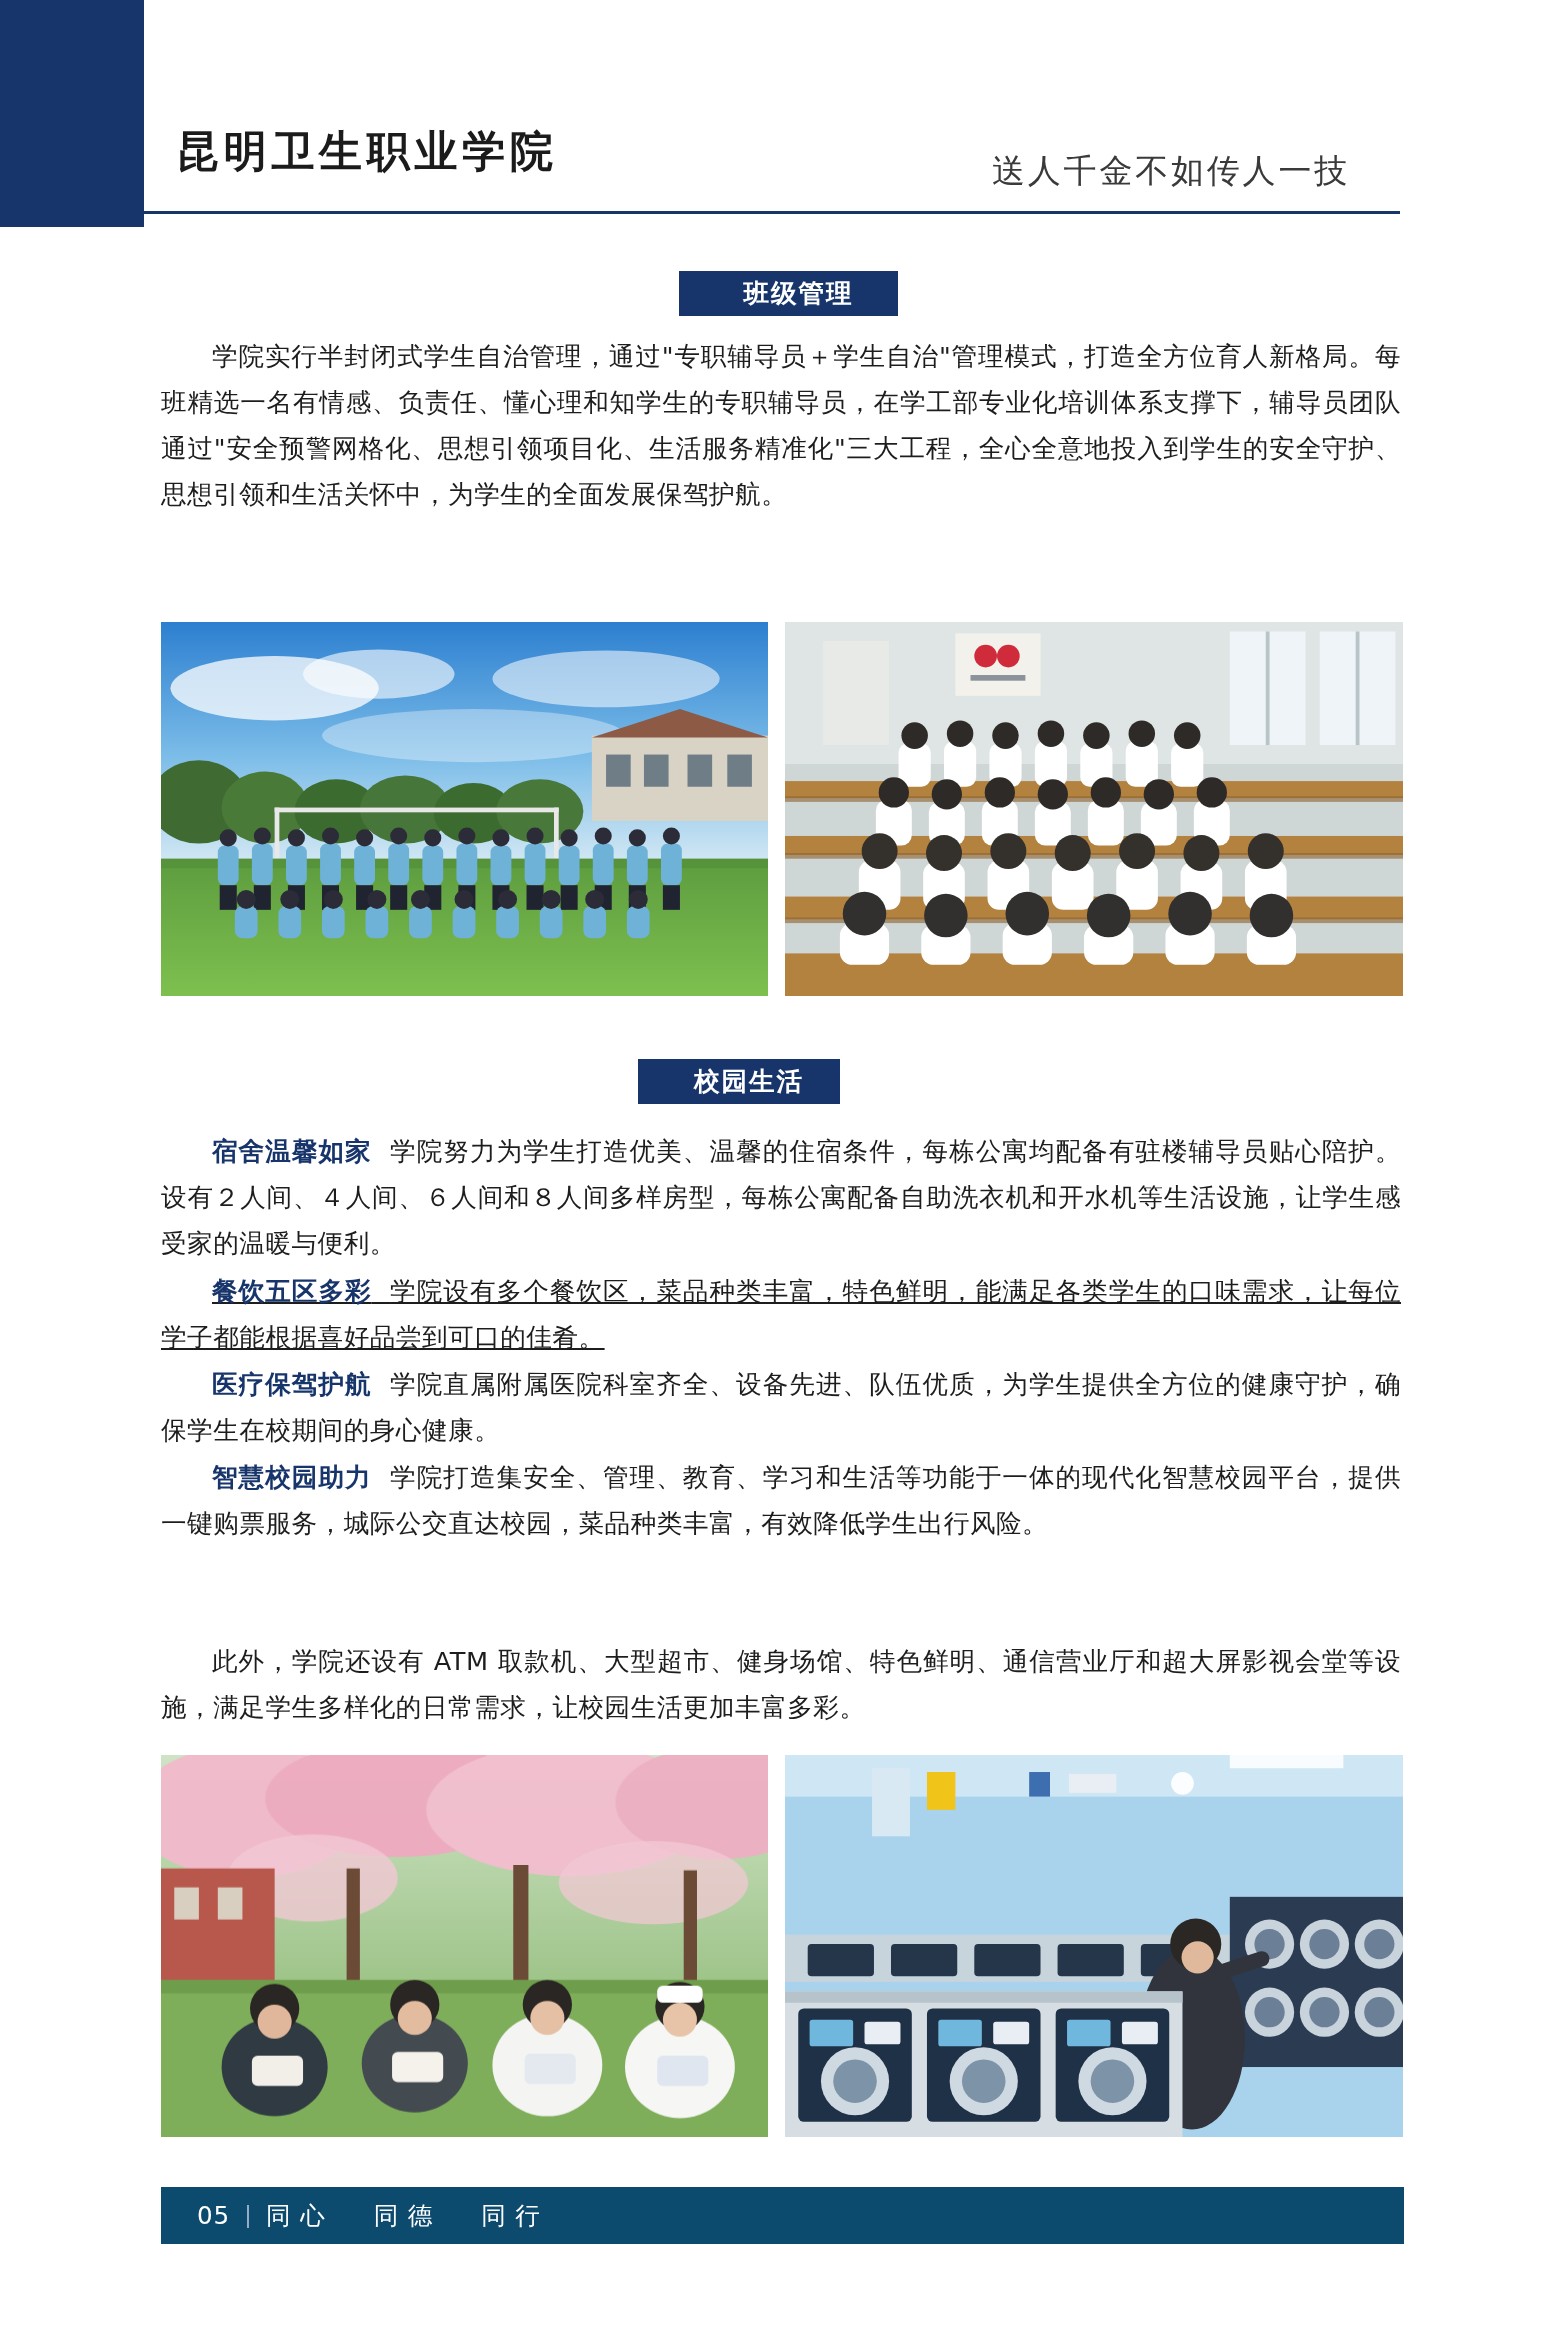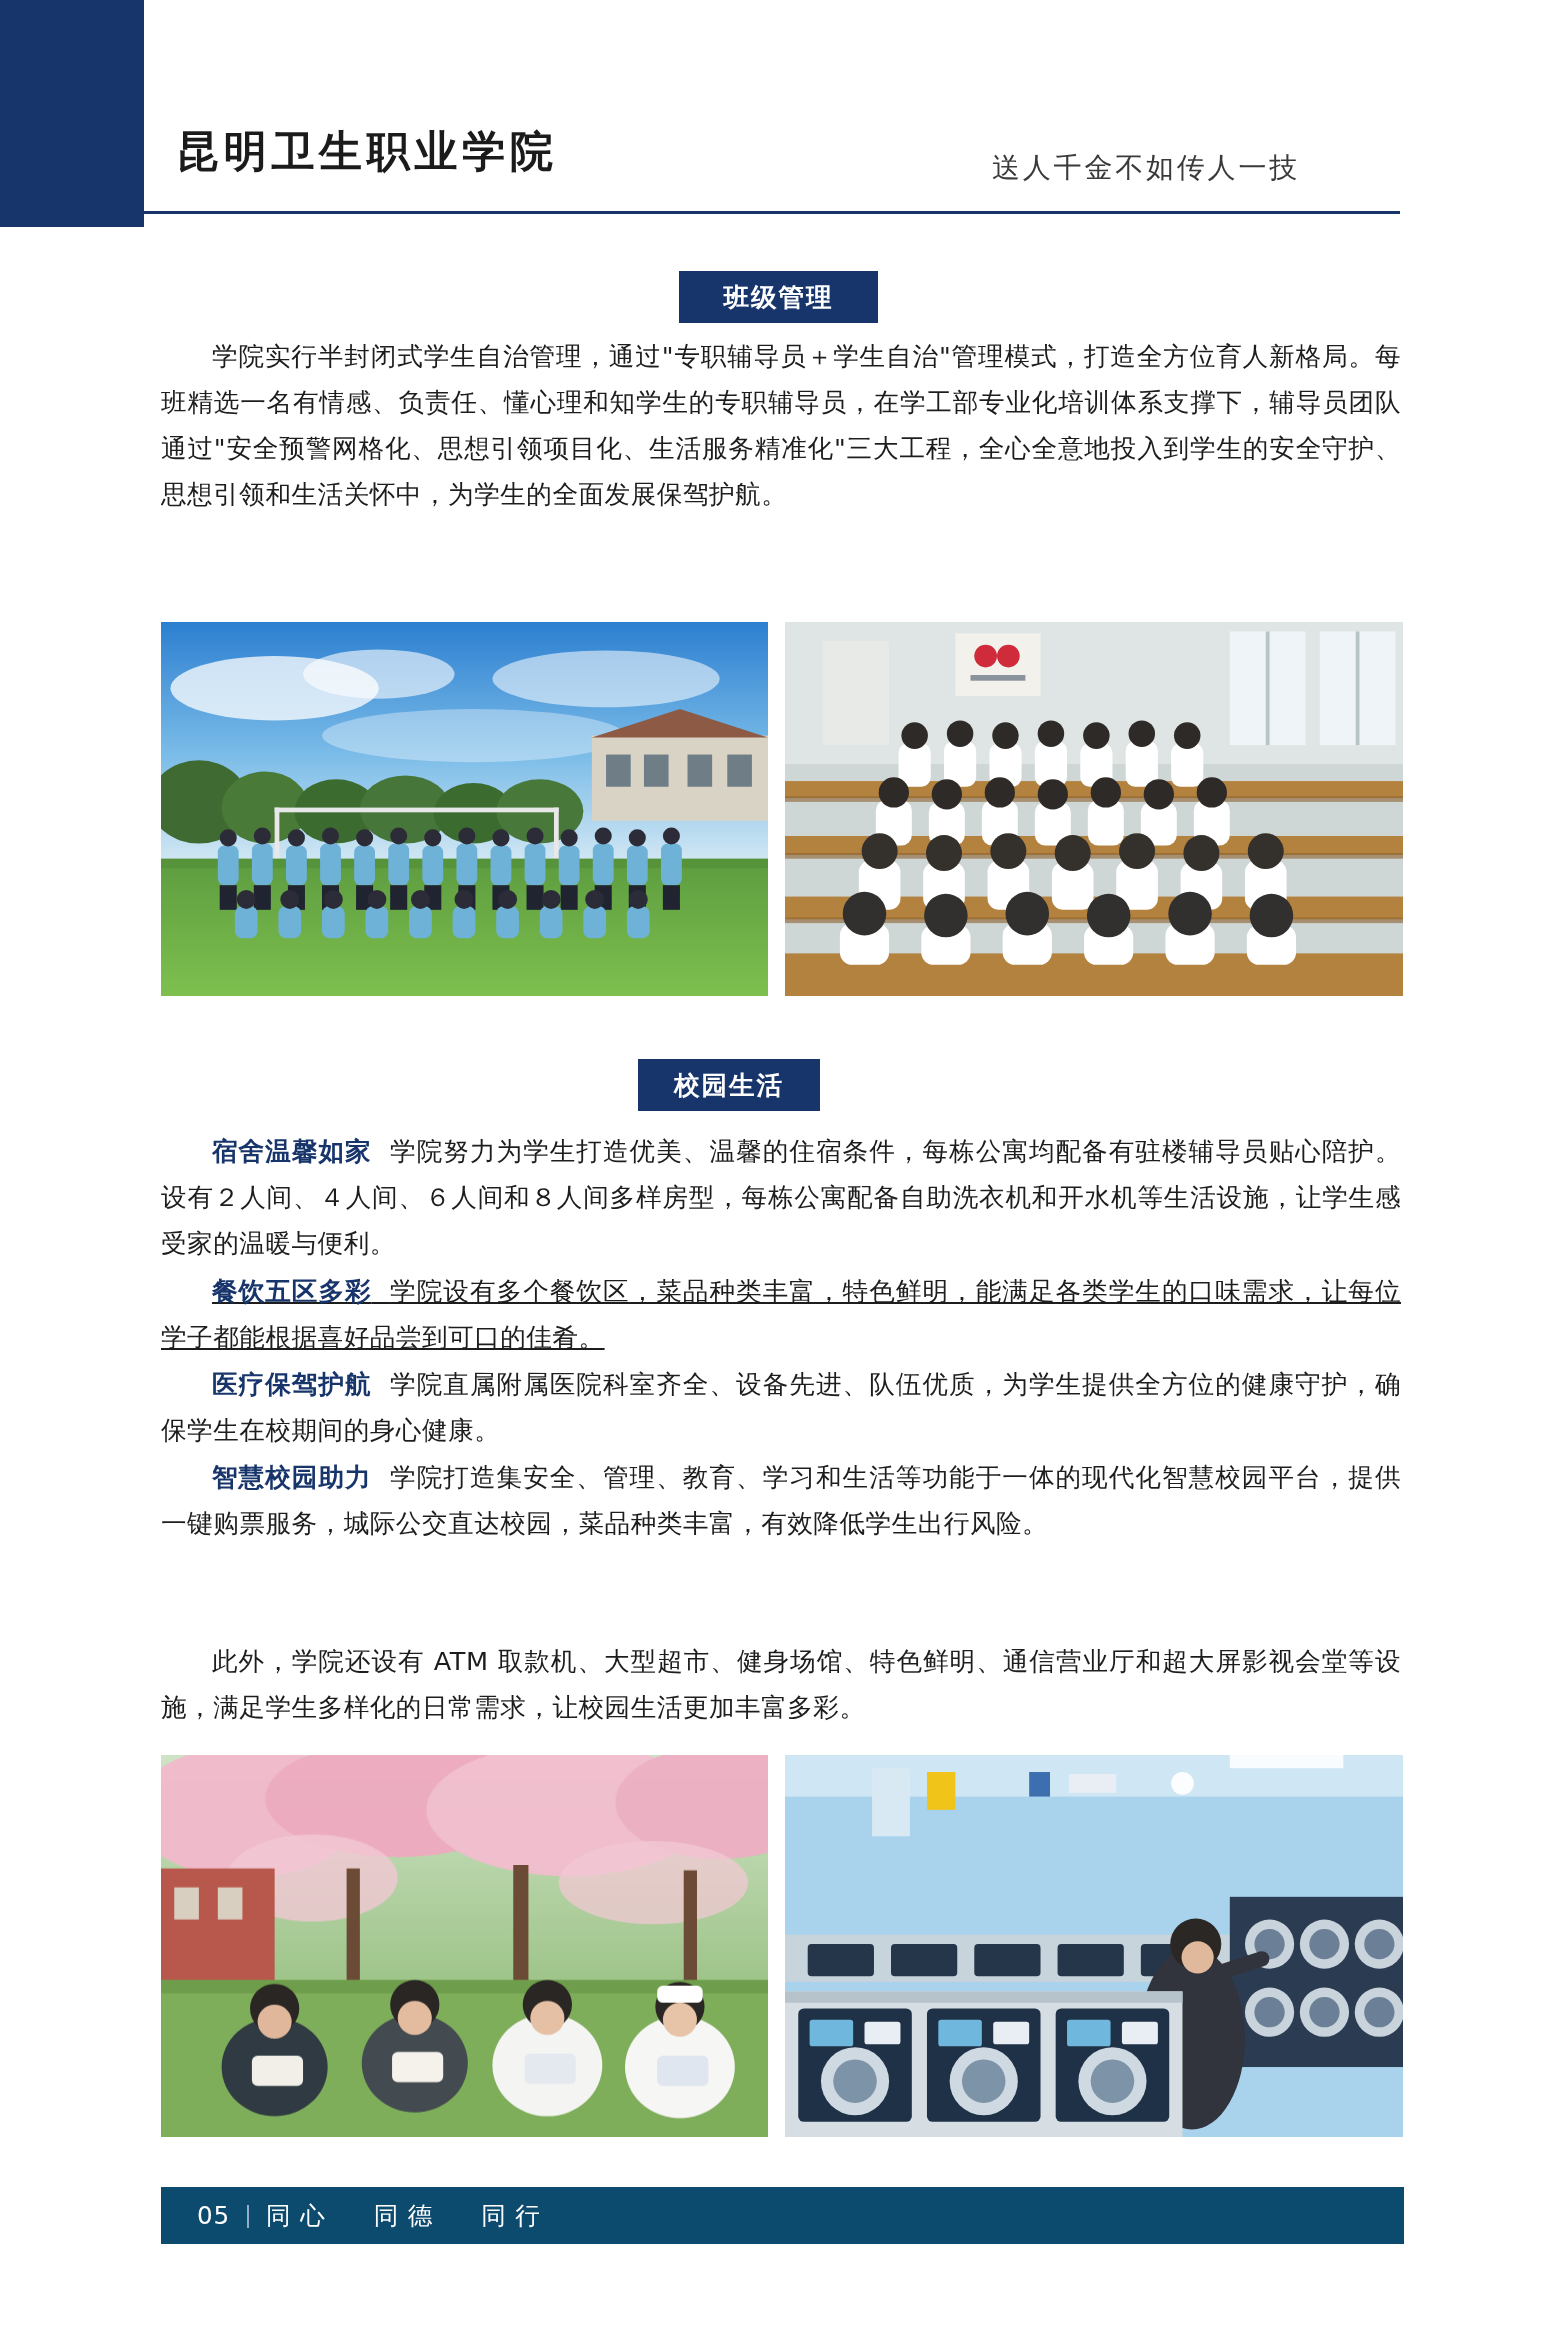--- a/index.html
+++ b/index.html
@@ -40,48 +40,49 @@
     letter-spacing: 4.7px;
     color: #1b1b1b;
     font-family: "DejaVu Serif", serif;
     font-weight: 700;
     white-space: nowrap;
   }
   .header-slogan {
     position: absolute;
     left: 992px;
     top: 149px;
-    font-size: 28px;
+    font-size: 33px;
     letter-spacing: 2.8px;
     color: #3a3a3a;
     font-family: "DejaVu Serif", serif;
     white-space: nowrap;
   }
   .header-rule {
     position: absolute;
     left: 144px;
     top: 211px;
     width: 1256px;
     height: 2.8px;
     background: #17356b;
   }
 
   
   .section-head {
     position: absolute;
-    height: 52px;
+    height: 45px;
     background: #17356b;
     color: #ffffff;
     font-size: 25.6px;
     font-weight: 700;
     letter-spacing: 1.9px;
     display: flex;
     align-items: center;
     justify-content: center;
     font-family: "DejaVu Sans", sans-serif;
+    padding-left: 20px;
   }
   #head-class { left: 679px; top: 271px; width: 199px; }
   #head-life  { left: 638px; top: 1059px; width: 182px; }
 
   
   .para {
     position: absolute;
     font-size: 25.6px;
     line-height: 46px;
     color: #1d1d1d;

